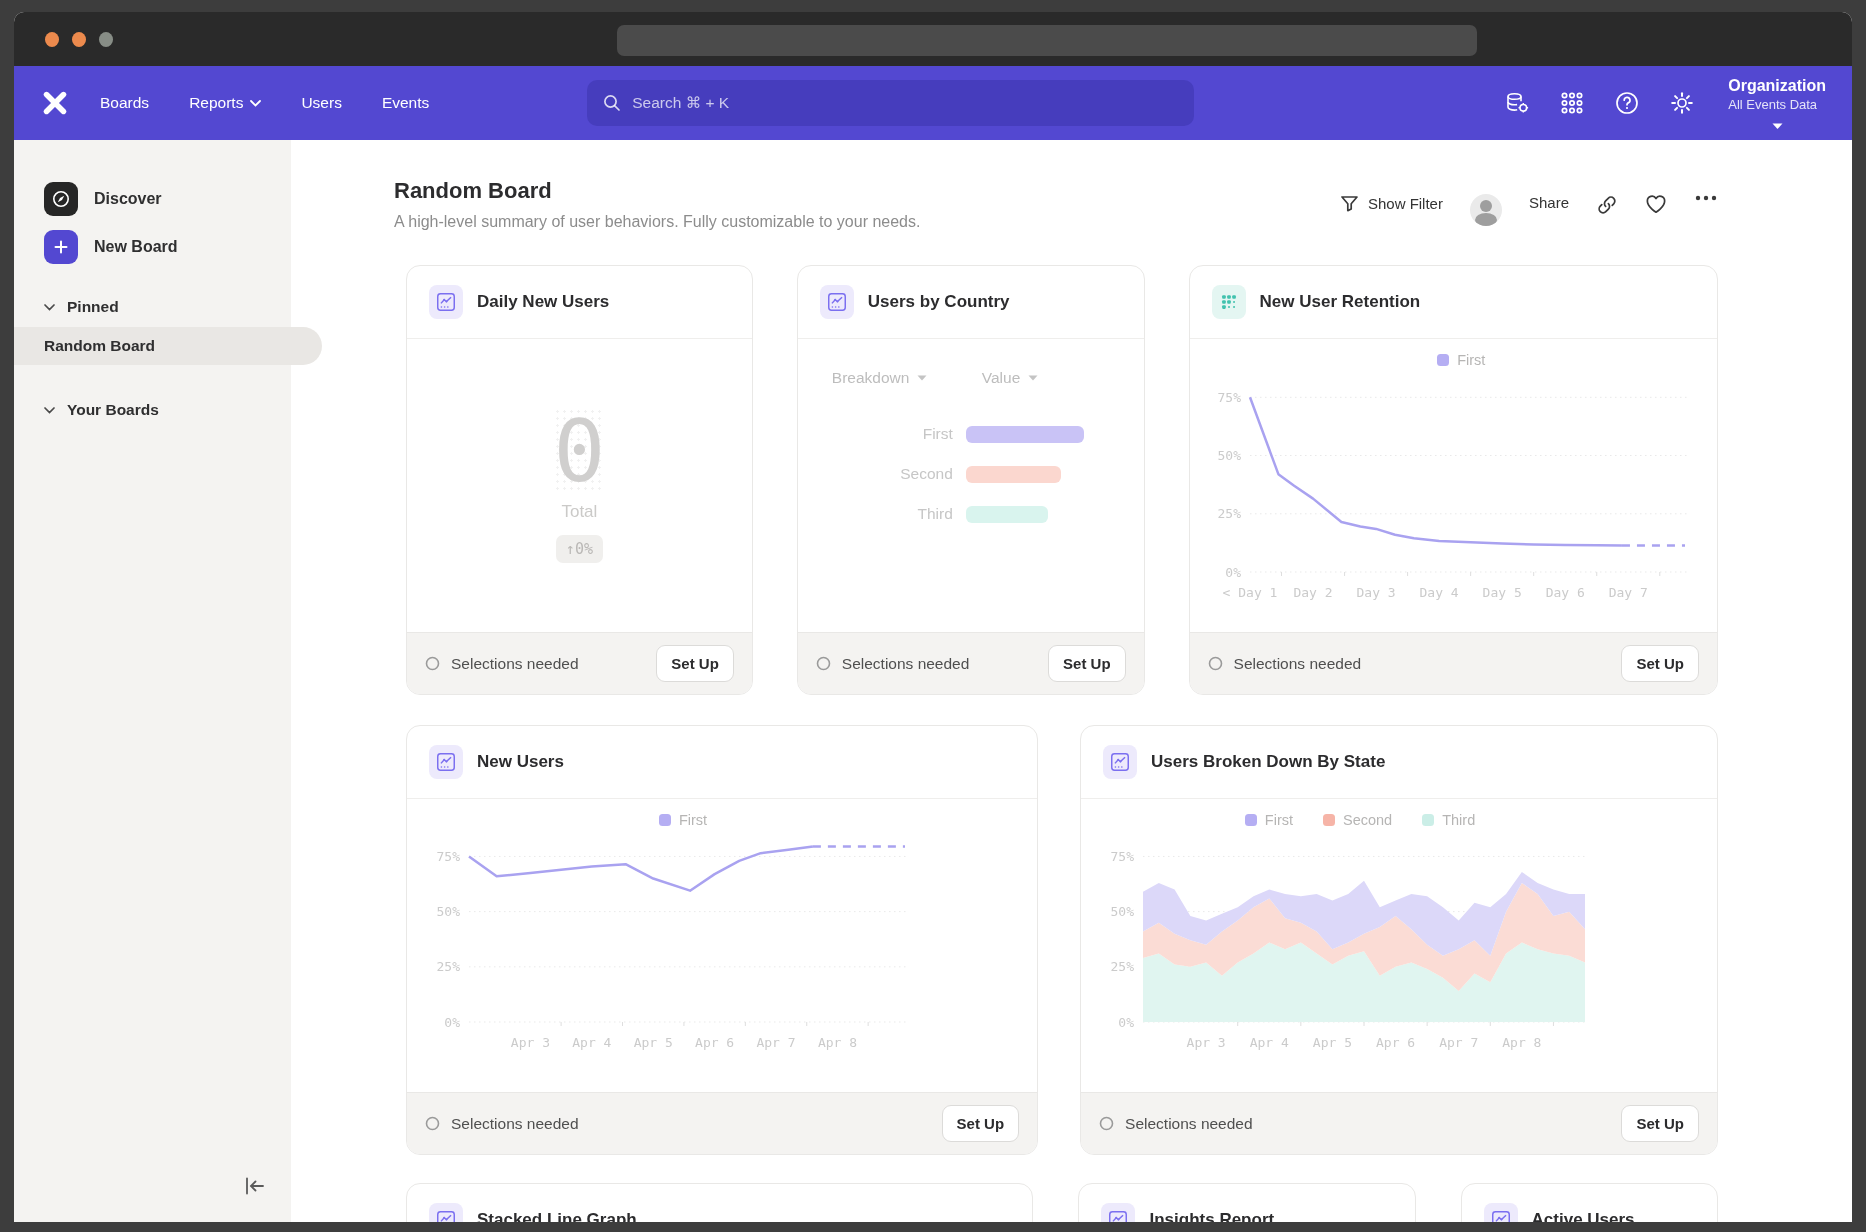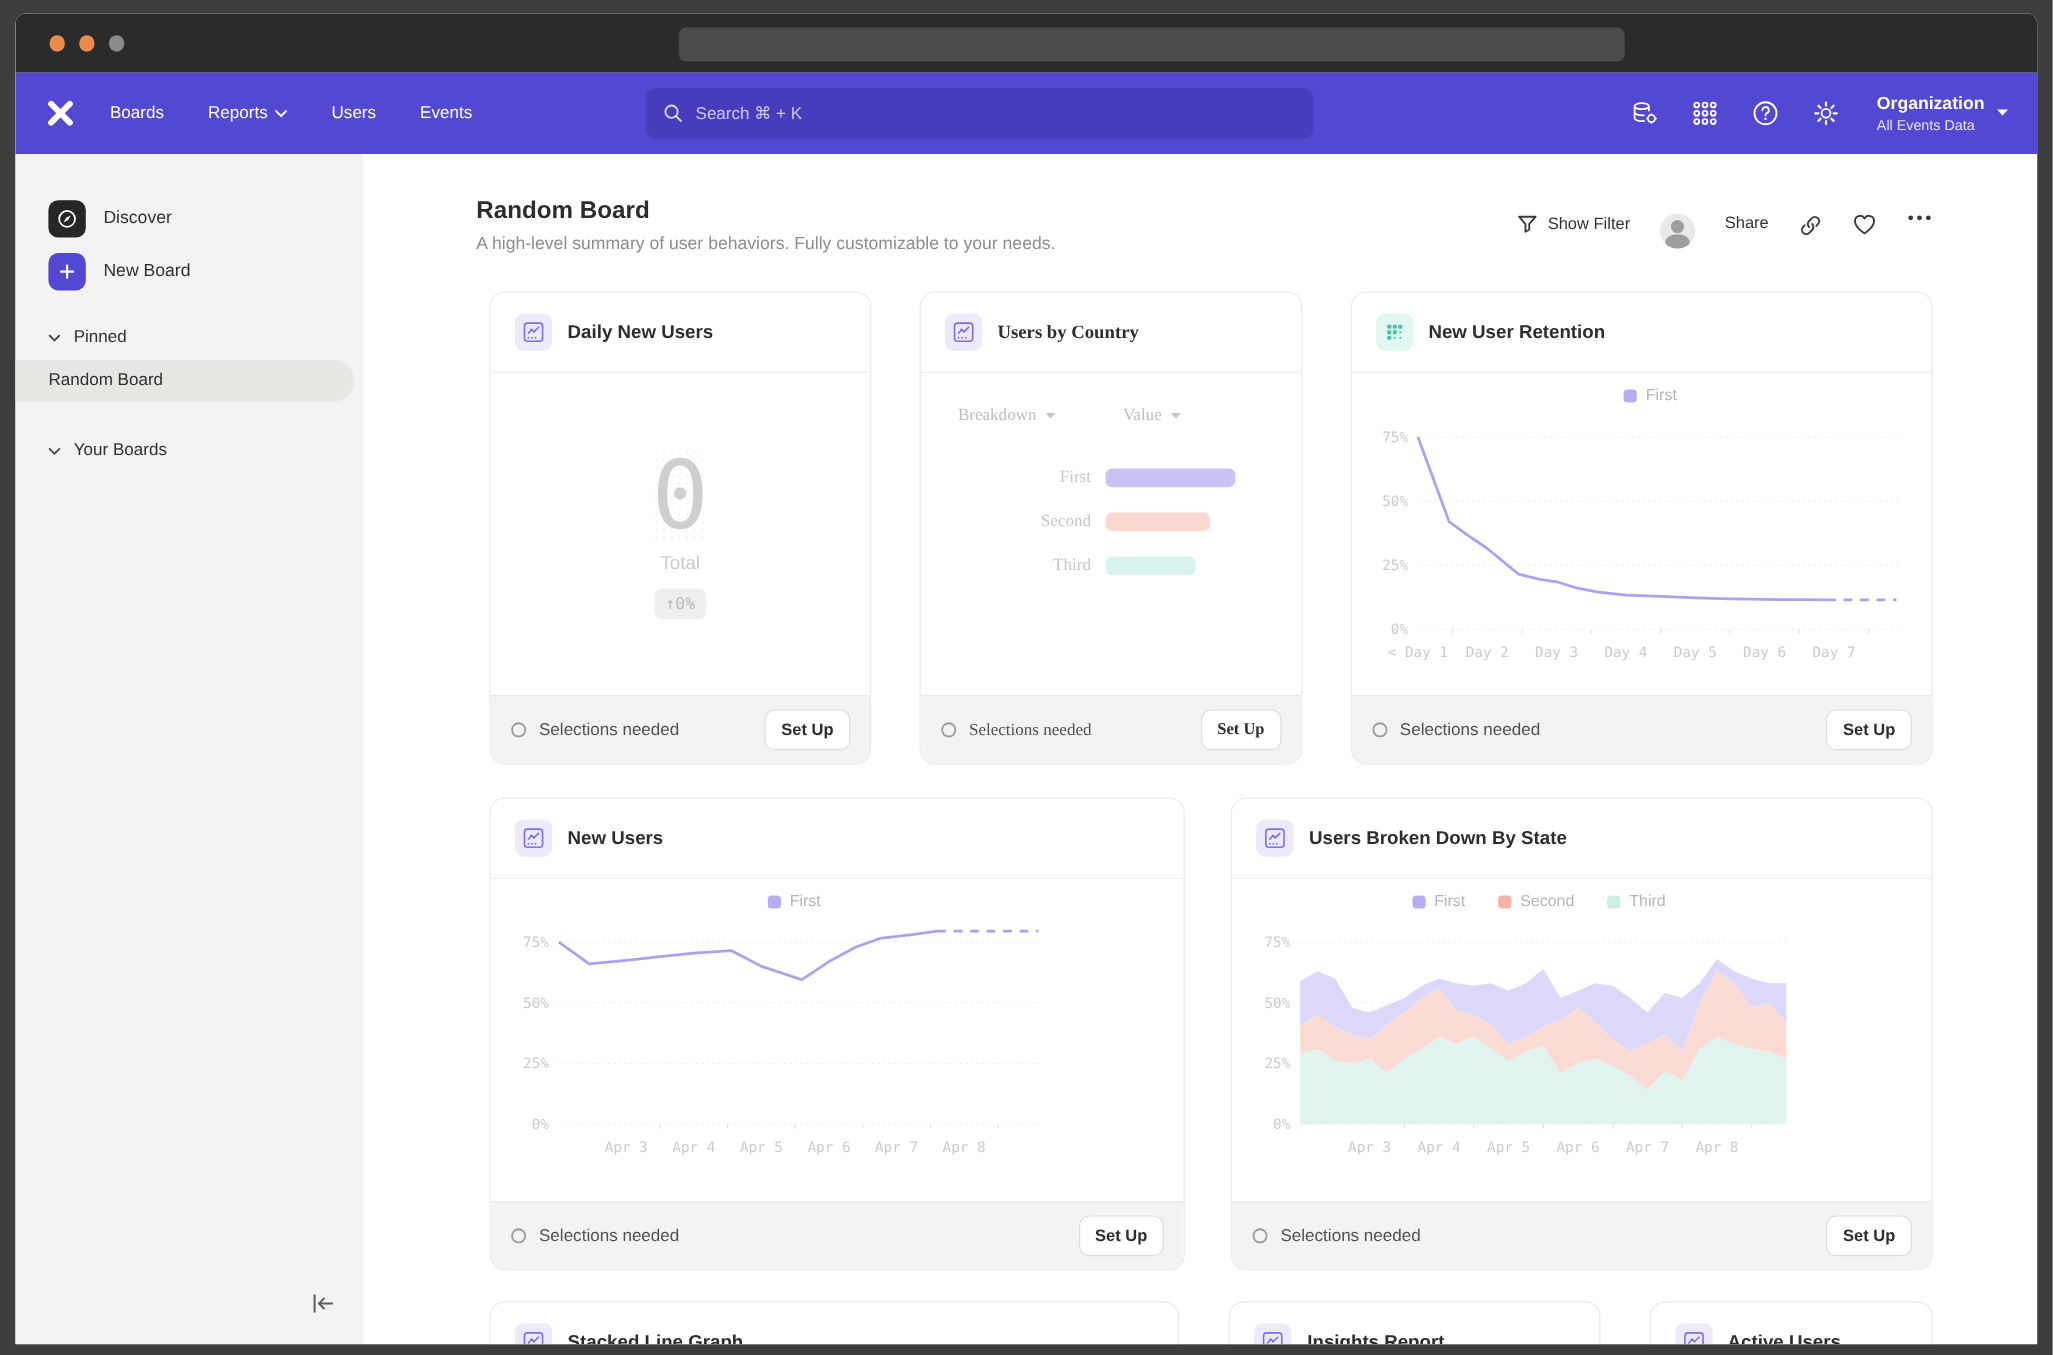--- a/index.html
+++ b/index.html
@@ -18,27 +18,27 @@
 
   
   .navbar { height:74px; background:#5348d1; display:flex; align-items:center; padding:0 26px; color:#fff; }
   .nav-logo { width:30px; height:28px; margin-right:30px; display:grid; place-items:center; cursor:pointer; }
   .nav-menu { display:flex; align-items:center; gap:40px; font-size:15.5px; font-weight:500; }
   .nav-item { display:flex; align-items:center; gap:7px; cursor:pointer; white-space:nowrap; }
   .search { margin-left:158px; width:607px; height:46px; border-radius:10px; background:#463dbd;
             display:flex; align-items:center; padding:0 16px; gap:11px; color:rgba(255,255,255,.72); font-size:15.5px; }
   .nav-right { margin-left:auto; display:flex; align-items:center; gap:29px; }
   .nav-ic { width:26px; height:26px; display:grid; place-items:center; cursor:pointer; }
-  .org { display:flex; align-items:center; gap:11px; cursor:pointer; margin-left:4px; }
+  .org { display:flex; align-items:center; gap:11px; cursor:pointer; margin-left:4px;flex-direction:column; }
   .org-name { font-size:16px; font-weight:700; line-height:1.3; }
   .org-proj { font-size:13px; color:rgba(255,255,255,.85); }
 
   
   .app-body { display:flex; height:1082px; }
-  .sidebar { width:316px; background:#f4f3f1; position:relative; flex:none; }
+  .sidebar { width:277px; background:#f4f3f1; position:relative; flex:none;font-weight:bold; }
   .side-row { display:flex; align-items:center; gap:16px; padding-left:30px; font-size:16px; color:#2f2f30; cursor:pointer; }
   .side-ic { width:34px; height:34px; border-radius:9px; display:grid; place-items:center; flex:none; }
   .side-sec { display:flex; align-items:center; gap:12px; padding-left:30px; font-size:15.5px; color:#2f2f30; cursor:pointer; }
   .side-sel { margin-top:11px; height:38px; width:308px; background:#e9e7e4; border-radius:0 20px 20px 0;
               display:flex; align-items:center; padding-left:30px; font-size:15.5px; color:#2f2f30; cursor:pointer; }
   .collapse { position:absolute; right:24px; bottom:22px; cursor:pointer; }
 
   .main { flex:1; background:#fff; padding:38px 0 0 103px; overflow:hidden; }
   .bheader { width:1324px; display:flex; justify-content:space-between; align-items:flex-start; }
   .btitle { font-size:22px; font-weight:700; color:#2c2c2e; }
@@ -330,21 +330,21 @@
             </div>
             <div class="card-foot dots">
               <svg width="15" height="15" viewBox="0 0 15 15">
                   <circle cx="7.5" cy="7.5" r="6" fill="none" stroke="#9a9a9a" stroke-width="1.6"></circle>
                 </svg>
               <span class="status-tx">Selections needed</span>
               <button class="setup-btn">Set Up</button>
             </div>
           </div>
 
-          <div class="card" style="width:358px; height:430px;font-family:Liberation Serif, serif;">
+          <div class="card" style="width:358px; height:430px;">
             <div class="card-head">
               <span class="ic-tile">
                 <svg width="22" height="22" viewBox="0 0 24 24">
                     <g stroke="#7b6ff0" fill="none" stroke-width="1.6">
                       <rect x="3" y="3" width="18" height="18" rx="3"></rect>
                       <polyline points="6.5,13.5 10,9.5 12.5,11.5 17.5,6.8"></polyline>
                     </g>
                     <g fill="#7b6ff0">
                       <circle cx="10" cy="9.5" r="1.1"></circle>
                       <circle cx="12.5" cy="11.5" r="1.1"></circle>

